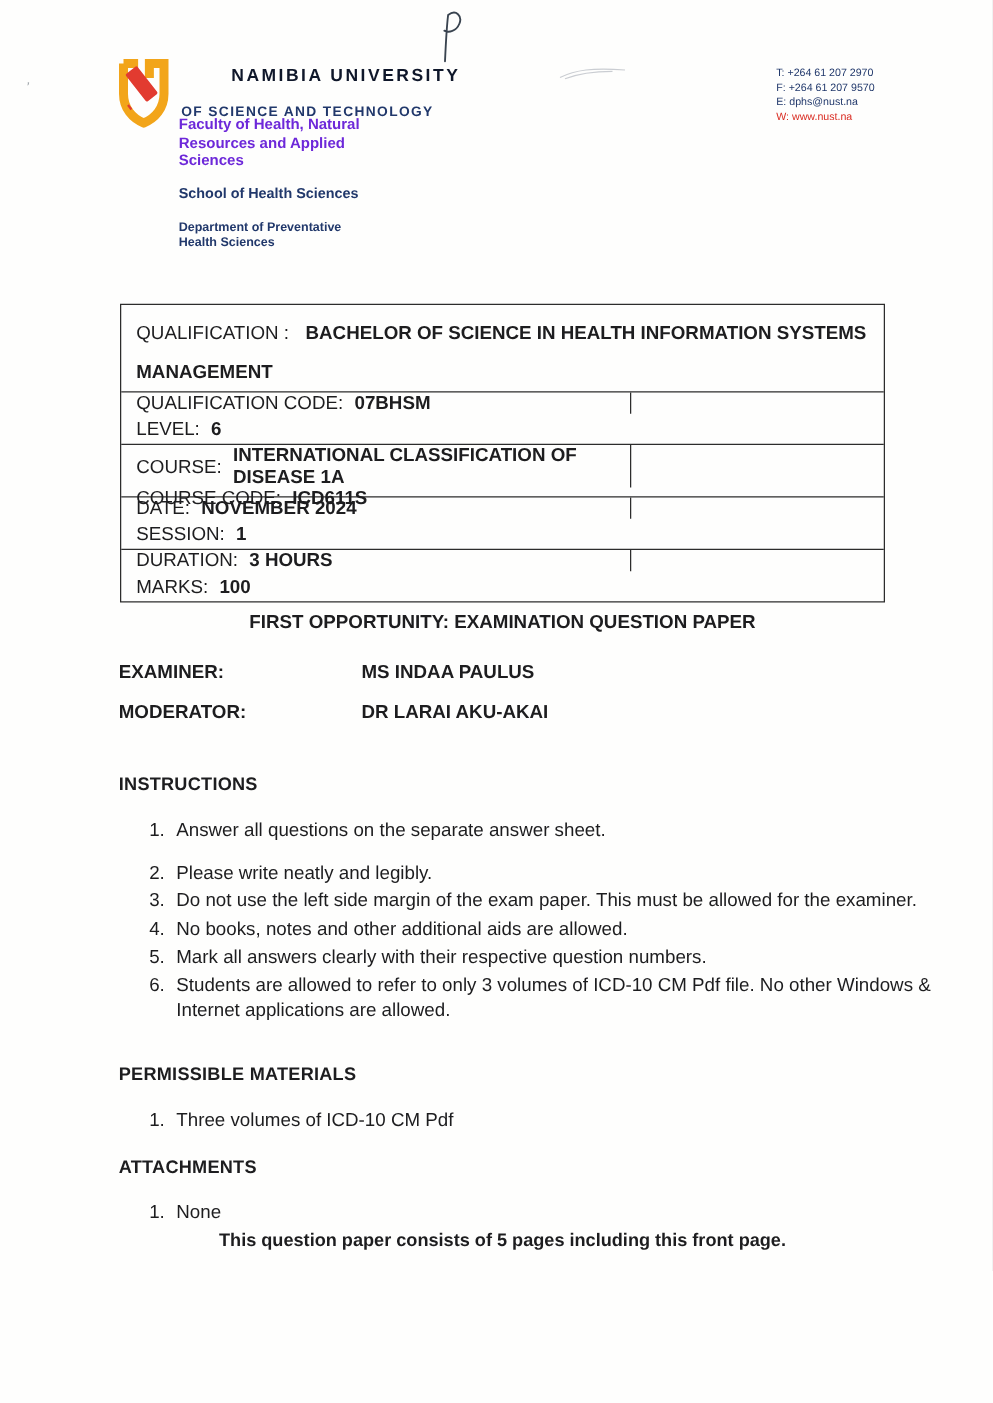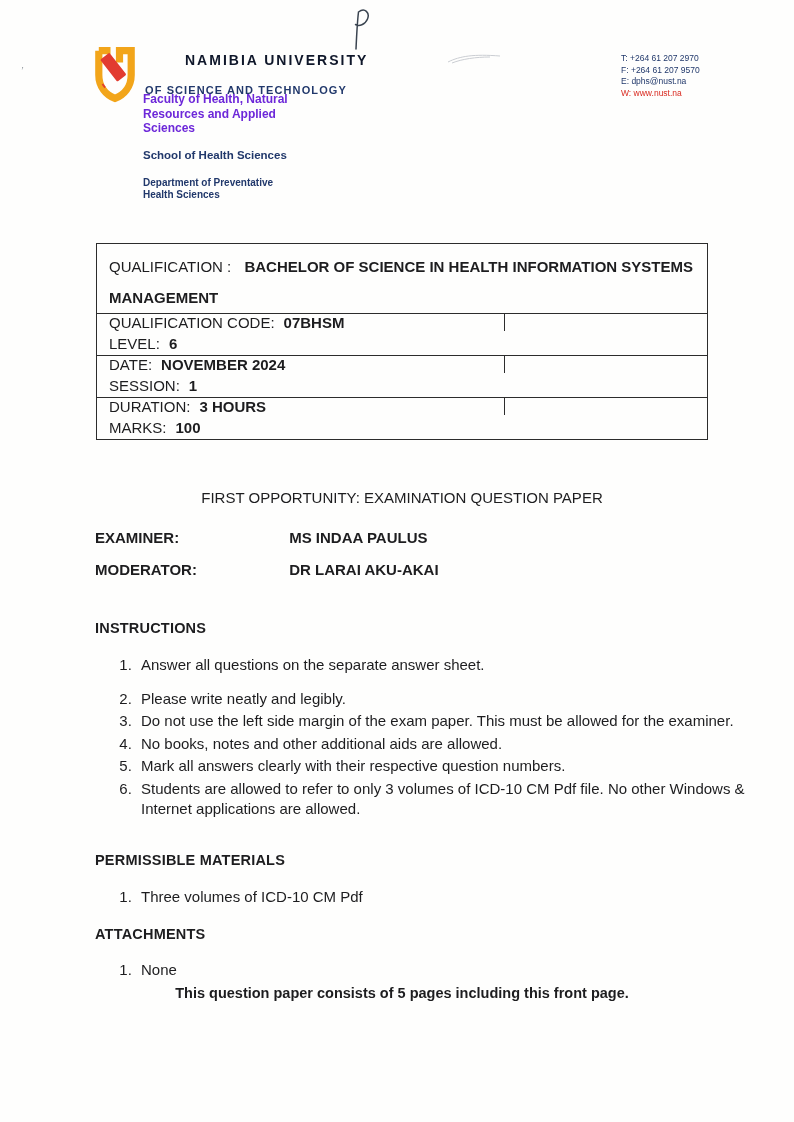--- a/index.html
+++ b/index.html
@@ -32,21 +32,21 @@
   .t-row.first{border-top:none;}
   .cell{box-sizing:border-box;padding:0 12px;display:flex;align-items:center;font-size:15px;}
   .cell.block{display:block;padding-top:7px;line-height:31px;}
   .row-tall{height:69px;}
   .row-std{height:42px;flex-direction:column;}
   .cell.lc{width:408px;border-right:1.5px solid #2c2c2c;}
   .cell.rc{flex:1;}
   .cell .lab{font-weight:normal;}
   .cell .val{font-weight:bold;margin-left:9px;}
   
-  .exam-title{position:absolute;left:95px;top:489px;width:614px;text-align:center;font-size:15px;font-weight:normal;}
+  .exam-title{position:absolute;left:95px;top:489px;width:614px;text-align:center;font-size:15px;font-weight:bold;}
   .person-row{position:absolute;left:95px;font-size:15px;font-weight:bold;}
   .person-row .plabel{display:inline-block;width:190px;}
   .examiner-row{top:529px;}
   .moderator-row{top:561px;}
   
   .sec-heading{position:absolute;left:95px;font-size:14.5px;font-weight:bold;letter-spacing:.2px;}
   .instructions-heading{top:620px;}
   .num-list{position:absolute;left:84px;width:620px;margin:0;padding-left:52px;font-size:15px;}
   .num-list li{padding-left:5px;line-height:20.5px;margin-bottom:2px;}
   .instructions-list{top:655px;}
@@ -106,20 +106,30 @@
         <span class="lab">QUALIFICATION CODE:</span>
         <span class="val">07BHSM</span>
       </div>
       <div class="cell rc">
         <span class="lab">LEVEL:</span>
         <span class="val">6</span>
       </div>
     </div>
     <div class="t-row row-std">
       <div class="cell lc">
+        <span class="lab">COURSE:</span>
+        <span class="val">INTERNATIONAL CLASSIFICATION OF DISEASE 1A</span>
+      </div>
+      <div class="cell rc">
+        <span class="lab">COURSE CODE:</span>
+        <span class="val">ICD611S</span>
+      </div>
+    </div>
+    <div class="t-row row-std">
+      <div class="cell lc">
         <span class="lab">DATE:</span>
         <span class="val">NOVEMBER 2024</span>
       </div>
       <div class="cell rc">
         <span class="lab">SESSION:</span>
         <span class="val">1</span>
       </div>
     </div>
     <div class="t-row row-std">
       <div class="cell lc">

